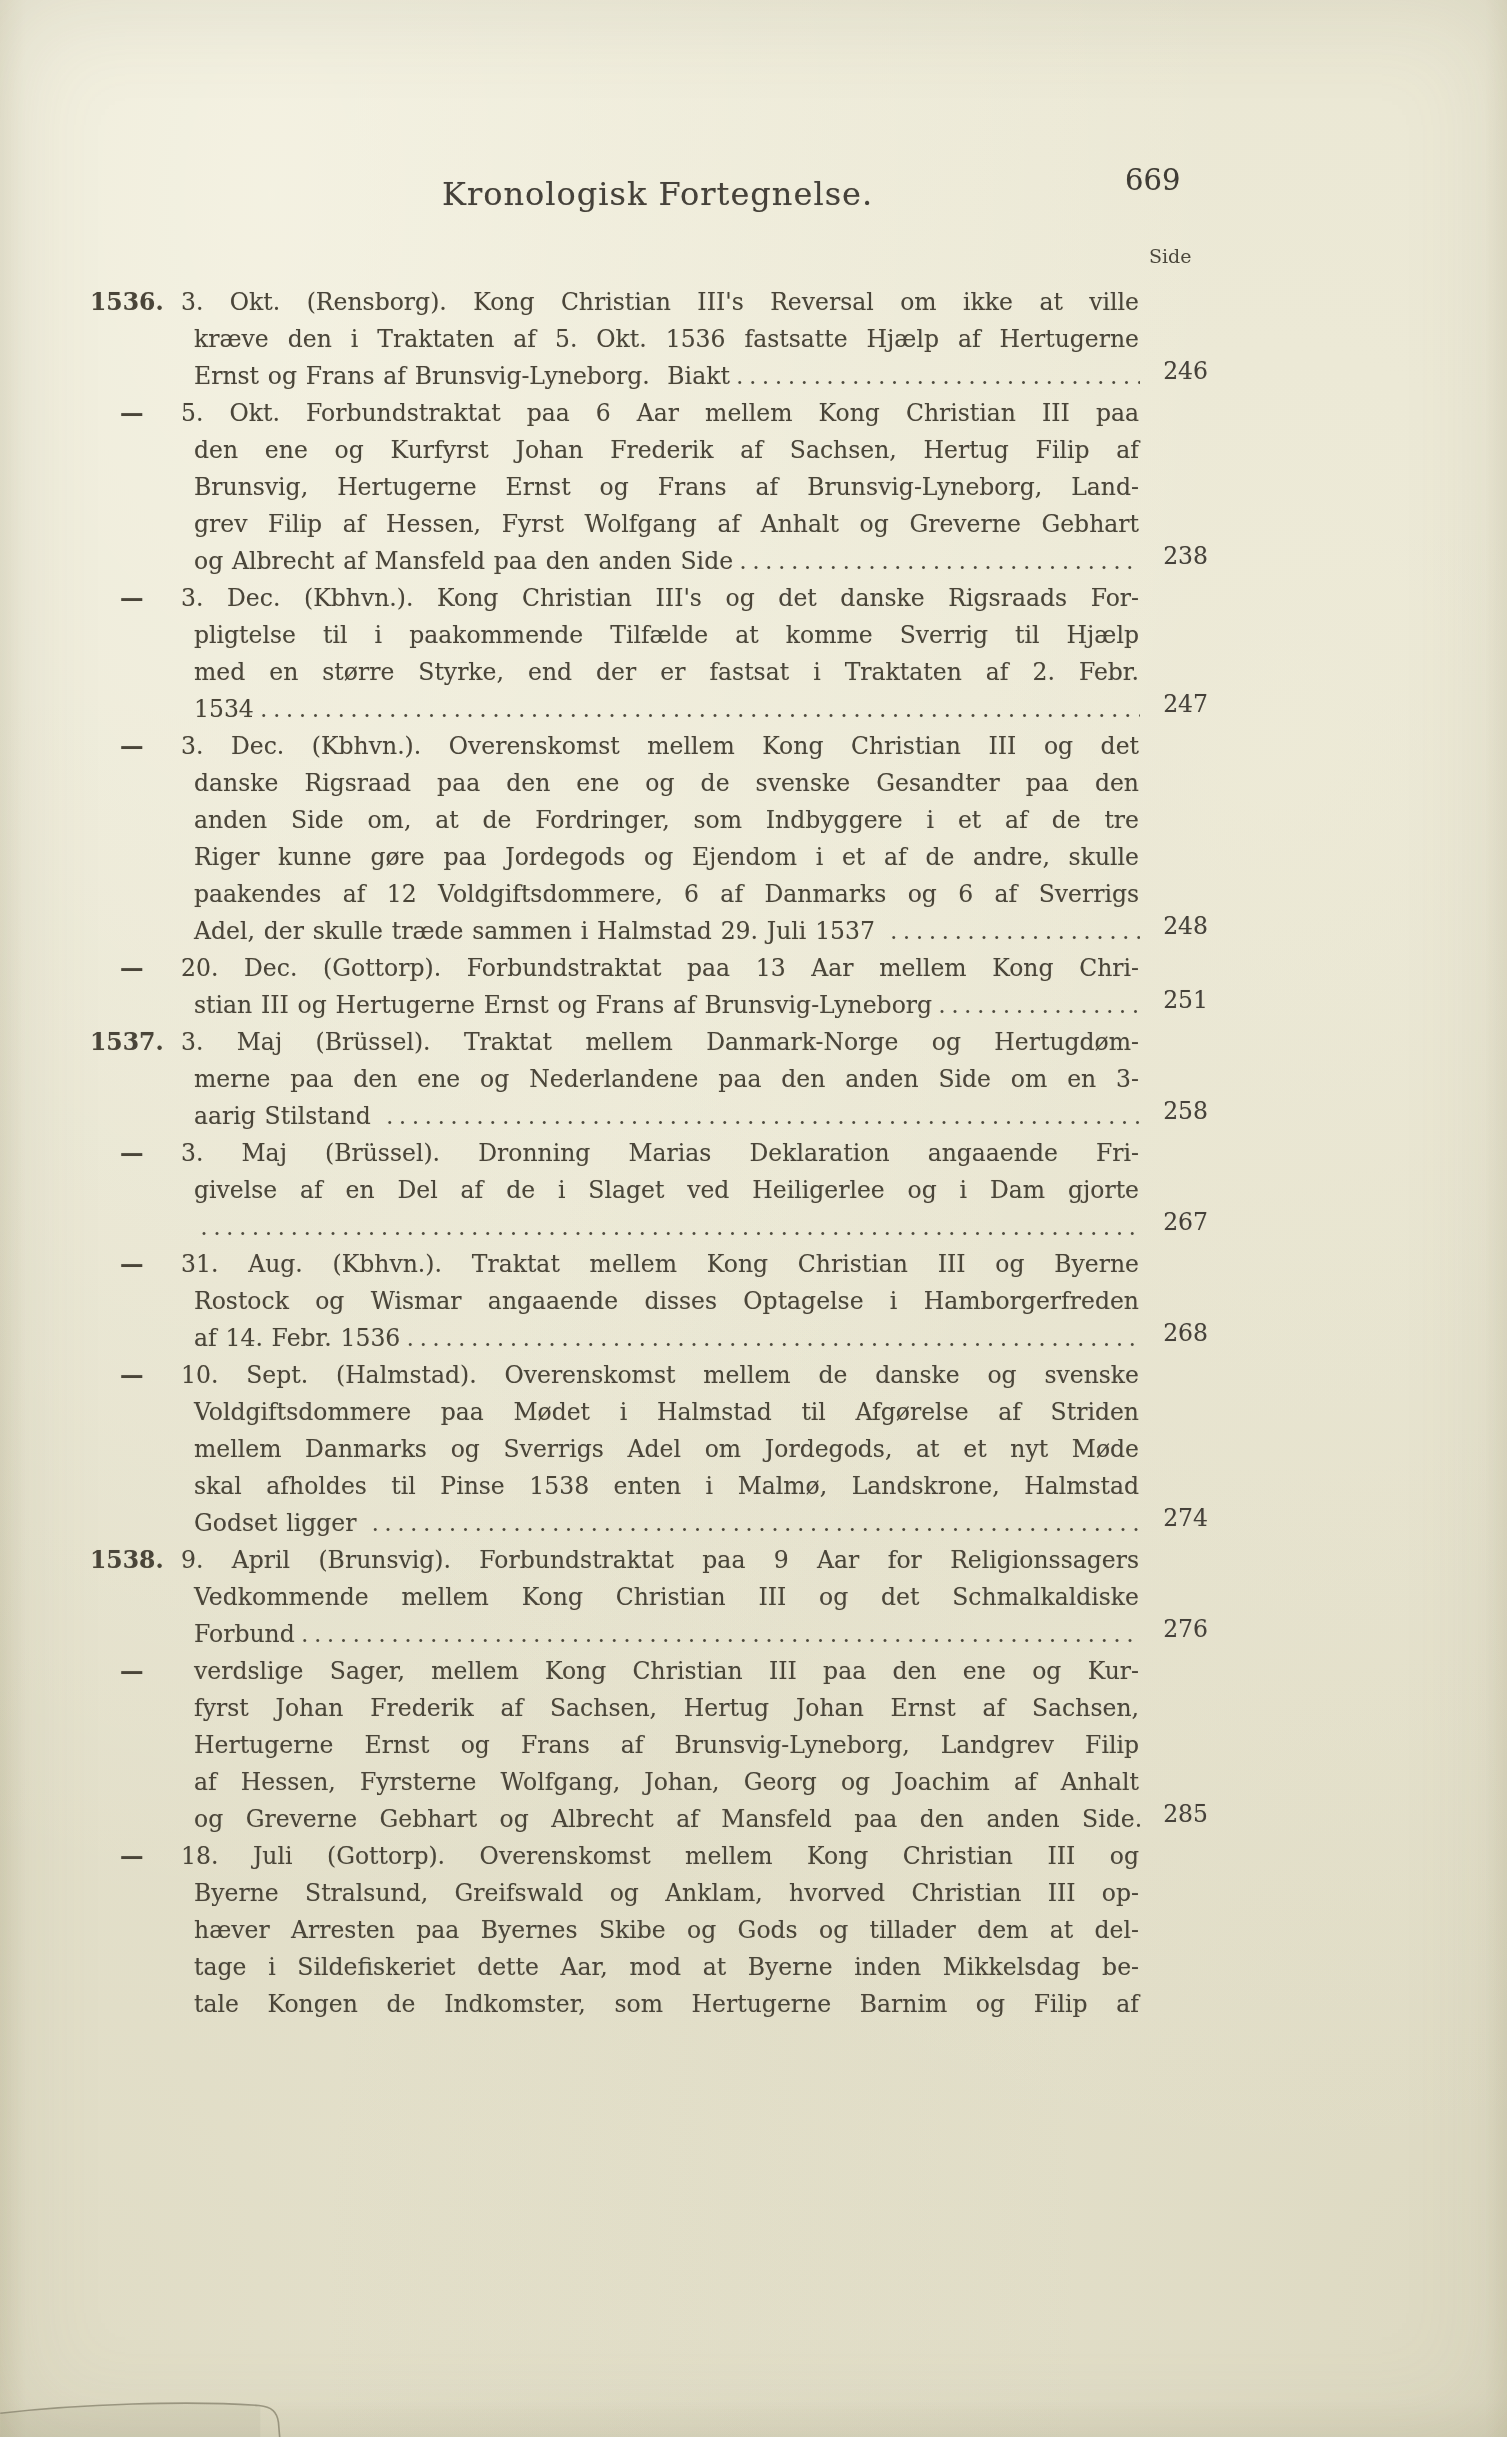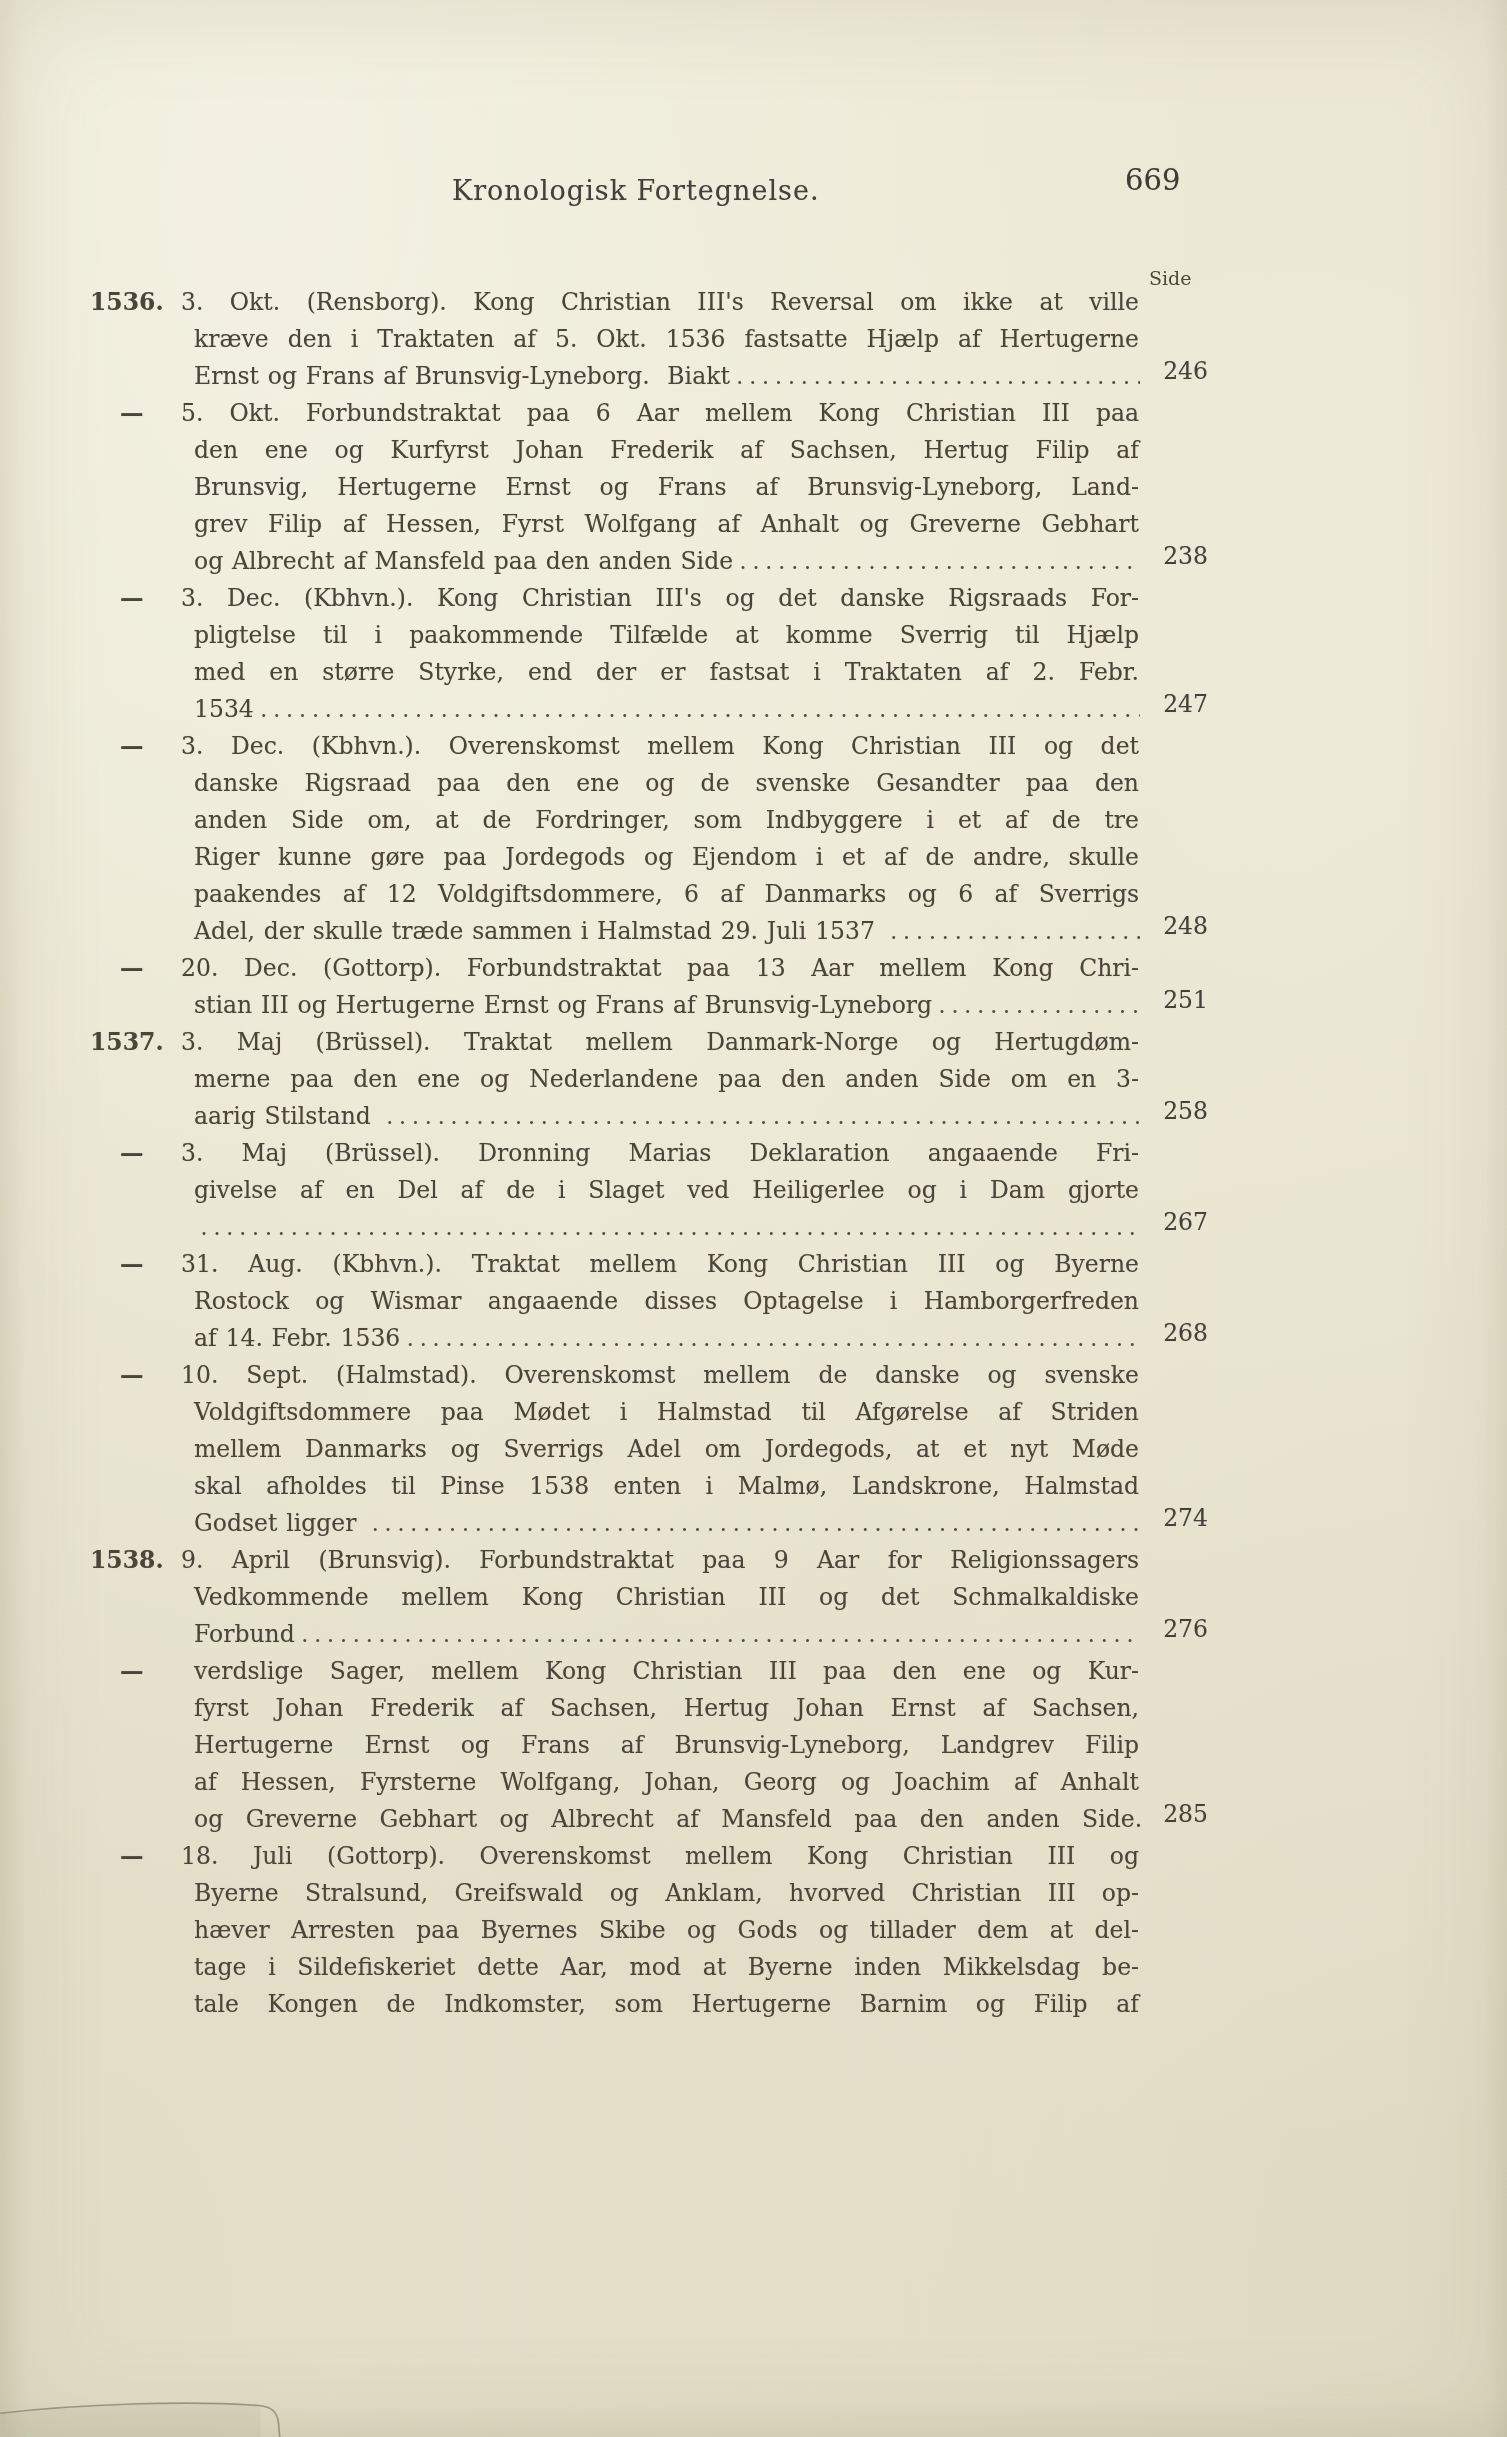--- a/index.html
+++ b/index.html
@@ -14,32 +14,32 @@
       radial-gradient(ellipse at 5% 95%, rgba(176,168,130,0.14), rgba(176,168,130,0) 50%),
       linear-gradient(90deg, rgba(170,162,124,0.20) 0px, rgba(170,162,124,0) 26px),
       linear-gradient(270deg, rgba(170,162,124,0.16) 0px, rgba(170,162,124,0) 22px),
       linear-gradient(0deg, rgba(170,162,124,0.12) 0px, rgba(170,162,124,0) 39px);
     box-shadow: inset 0 0 104px rgba(120,110,78,0.16);
     overflow:hidden;
     font-family:"DejaVu Serif", "Liberation Serif", serif;
     color:#4a4539;
   }
   .head-title{
-    position:absolute; left:452px; top:175px;
-    font-size:27px; letter-spacing:1px; color:#45413a;
+    position:absolute; left:442px; top:175px;
+    font-size:32px; letter-spacing:1px; color:#45413a;
     text-shadow:0 0 0.7px rgba(70,65,55,0.35);
     white-space:nowrap;
   }
   .folio{
     position:absolute; left:1125px; top:163px;
     font-size:29px; color:#3f3c35;
     text-shadow:0 0 0.7px rgba(70,65,55,0.35);
   }
   .side-label{
-    position:absolute; left:1149px; top:267px;
+    position:absolute; left:1149px; top:245px;
     font-size:19px; color:#4c483c;
   }
   .entries{
     position:absolute; left:90px; top:284px; width:1117px;
     font-size:23.5px;
     text-shadow:0 0 0.7px rgba(70,65,55,0.28);
     word-spacing:1.3px;
   }
   .entry{position:relative;}
   .year{

